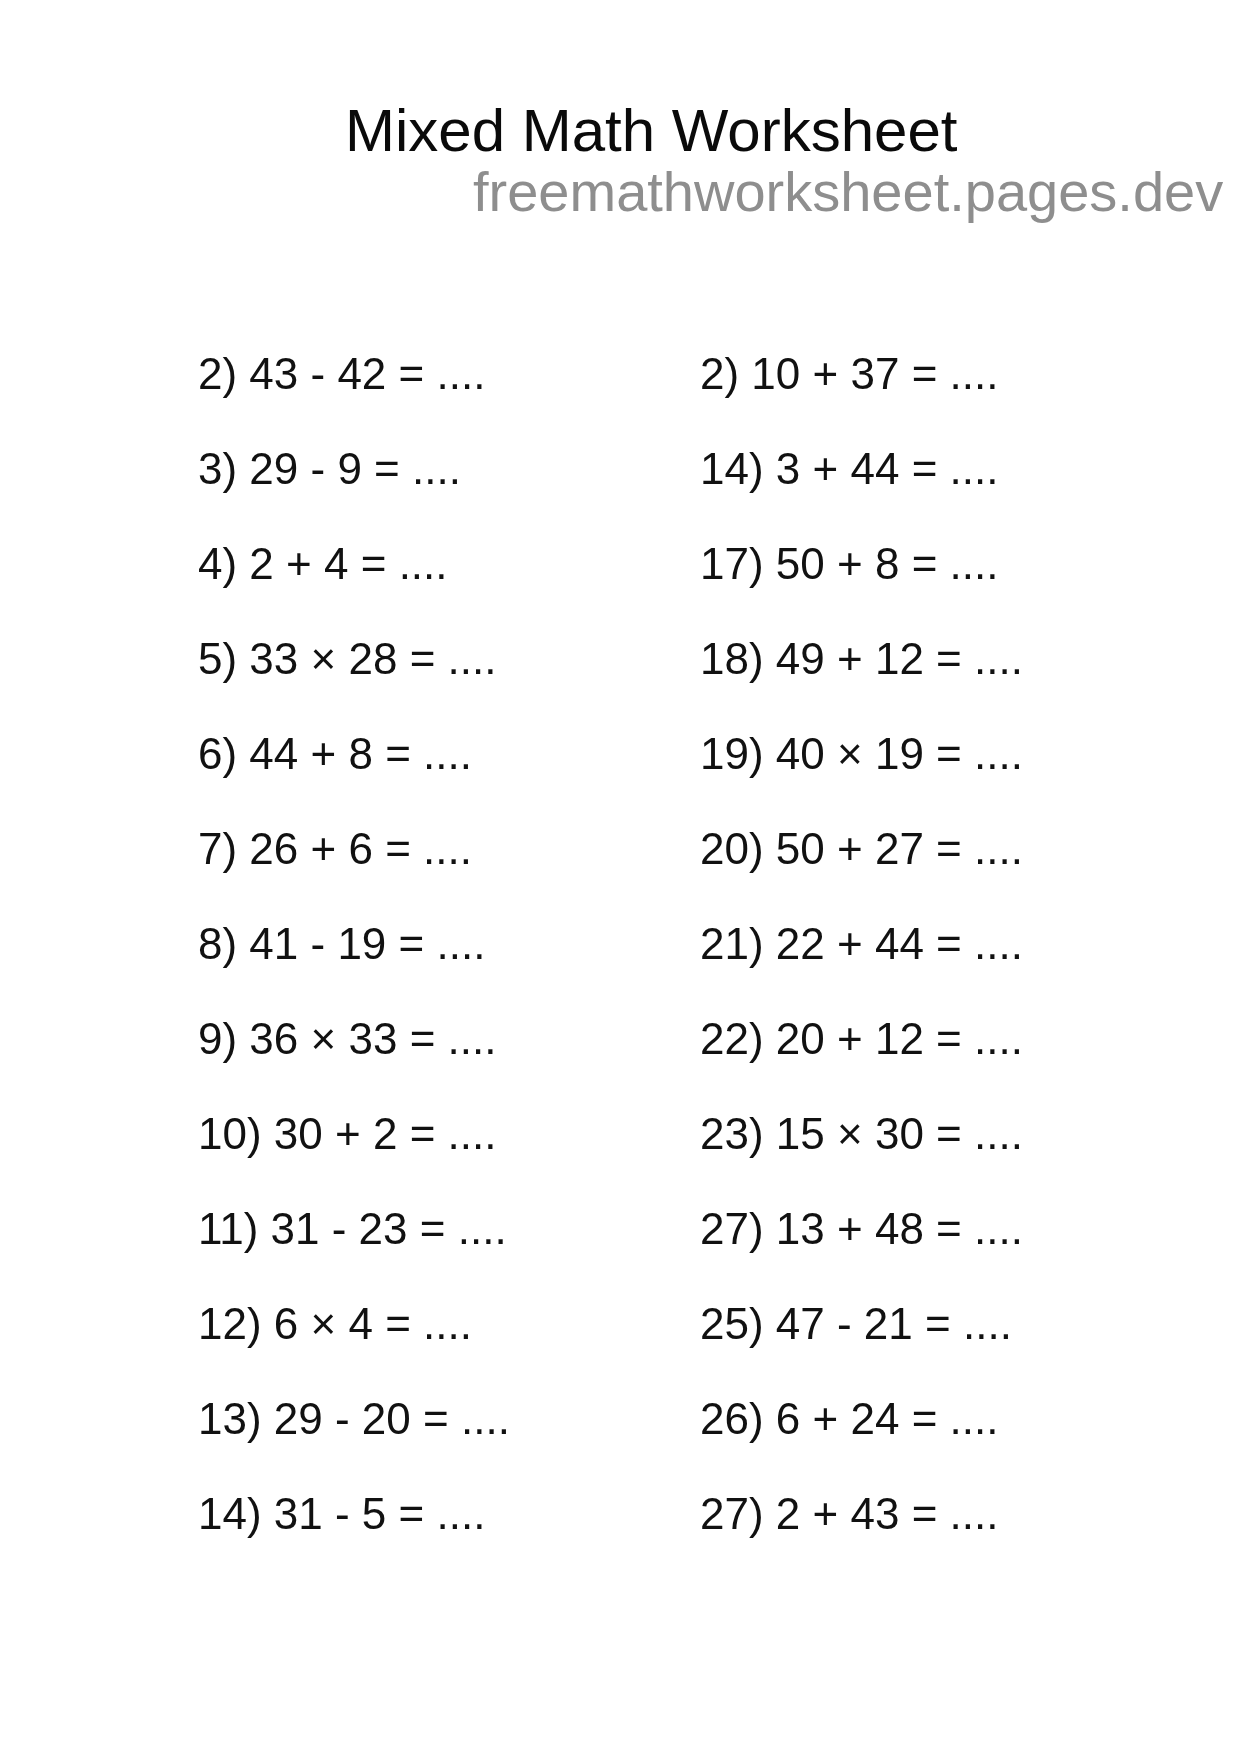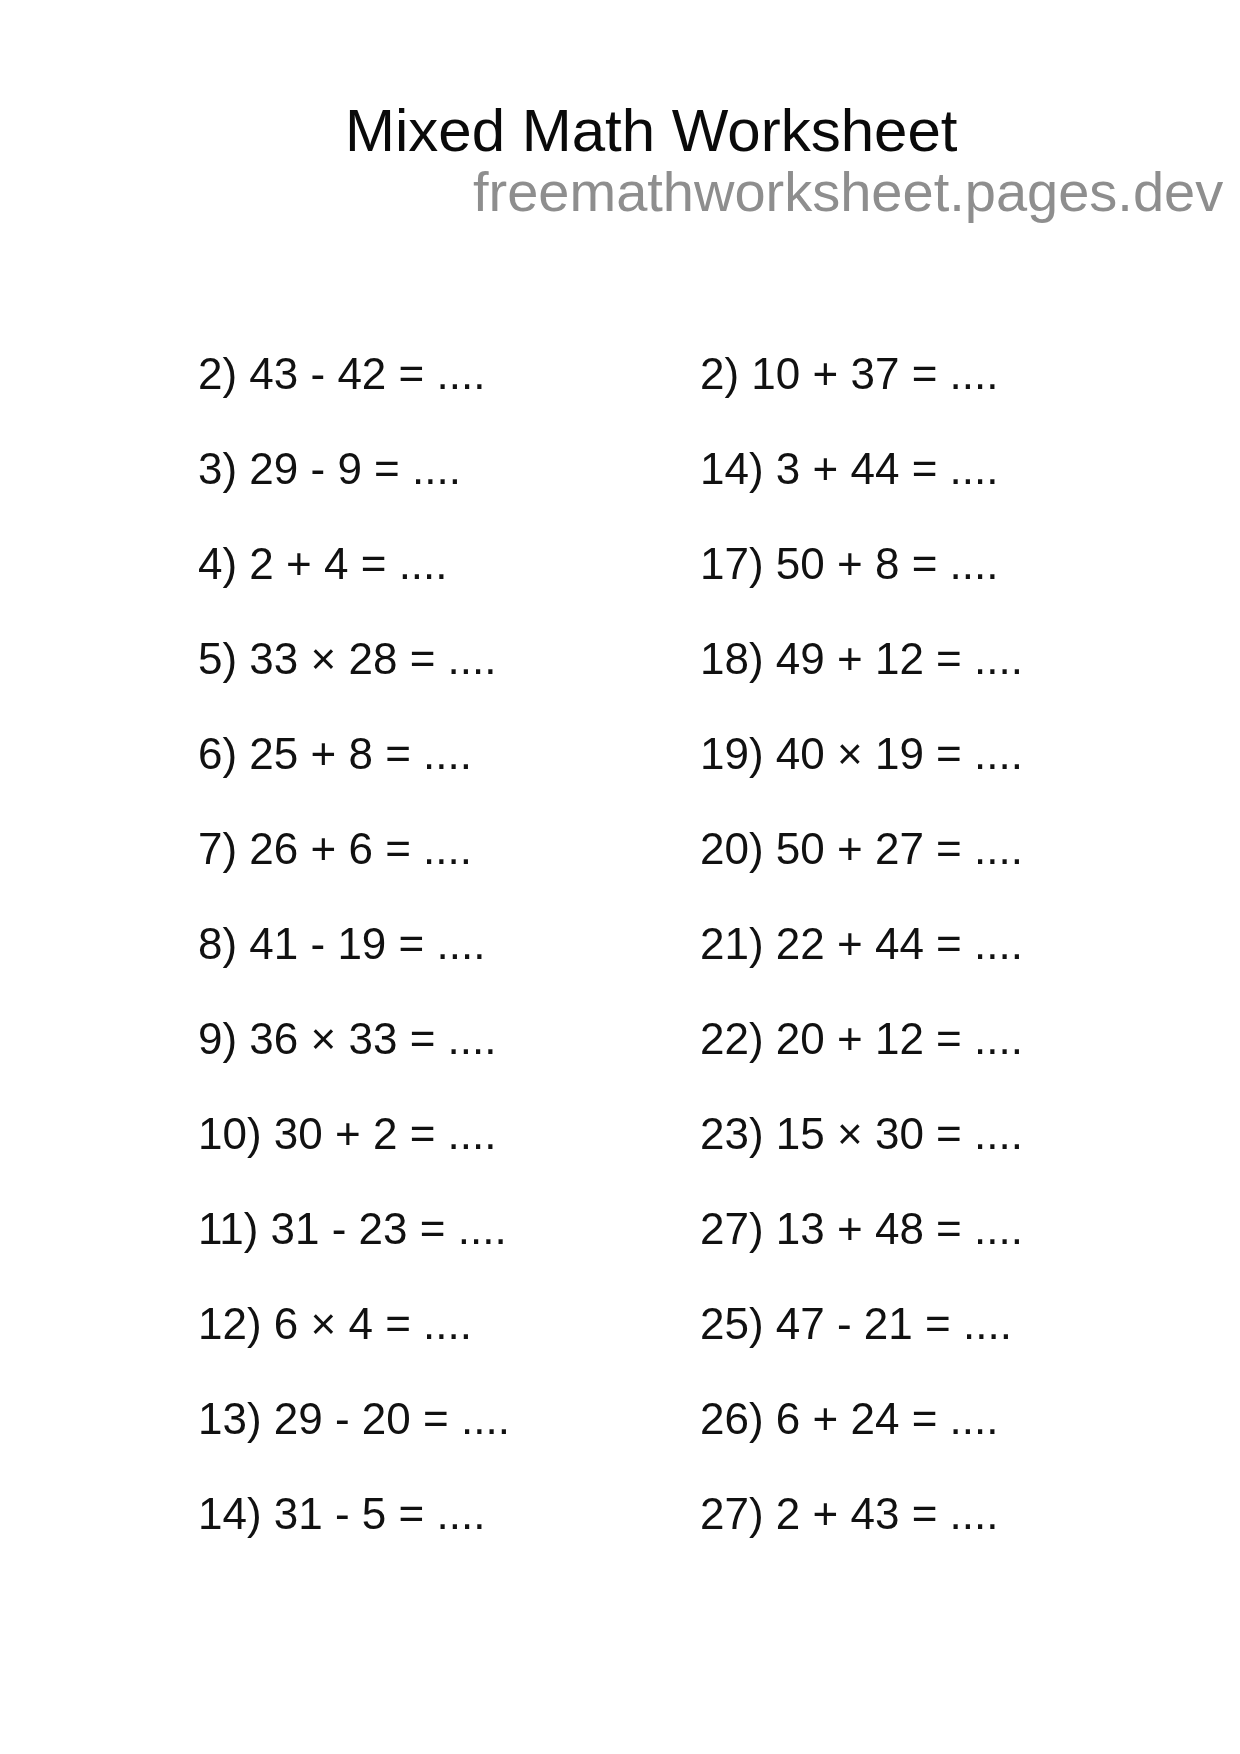--- a/index.html
+++ b/index.html
@@ -51,21 +51,21 @@
 <body>
 
 <div class="page" style="--title-color: #0a0a0a; --subtitle-color: #8e8e8e; --problem-color: #111111; --page-bg: #ffffff;">
   <div class="title">Mixed Math Worksheet</div>
   <div class="subtitle">freemathworksheet.pages.dev</div>
   <div class="column left">
       <div class="problem-row"><span>2)</span> <span>43 - 42</span> <span>=</span> <span>....</span></div>
       <div class="problem-row"><span>3)</span> <span>29 - 9</span> <span>=</span> <span>....</span></div>
       <div class="problem-row"><span>4)</span> <span>2 + 4</span> <span>=</span> <span>....</span></div>
       <div class="problem-row"><span>5)</span> <span>33 × 28</span> <span>=</span> <span>....</span></div>
-      <div class="problem-row"><span>6)</span> <span>25 + 8</span> <span>=</span> <span>....</span></div>
+      <div class="problem-row"><span>6)</span> <span>44 + 8</span> <span>=</span> <span>....</span></div>
       <div class="problem-row"><span>7)</span> <span>26 + 6</span> <span>=</span> <span>....</span></div>
       <div class="problem-row"><span>8)</span> <span>41 - 19</span> <span>=</span> <span>....</span></div>
       <div class="problem-row"><span>9)</span> <span>36 × 33</span> <span>=</span> <span>....</span></div>
       <div class="problem-row"><span>10)</span> <span>30 + 2</span> <span>=</span> <span>....</span></div>
       <div class="problem-row"><span>11)</span> <span>31 - 23</span> <span>=</span> <span>....</span></div>
       <div class="problem-row"><span>12)</span> <span>6 × 4</span> <span>=</span> <span>....</span></div>
       <div class="problem-row"><span>13)</span> <span>29 - 20</span> <span>=</span> <span>....</span></div>
       <div class="problem-row"><span>14)</span> <span>31 - 5</span> <span>=</span> <span>....</span></div>
     </div>
   <div class="column right">

